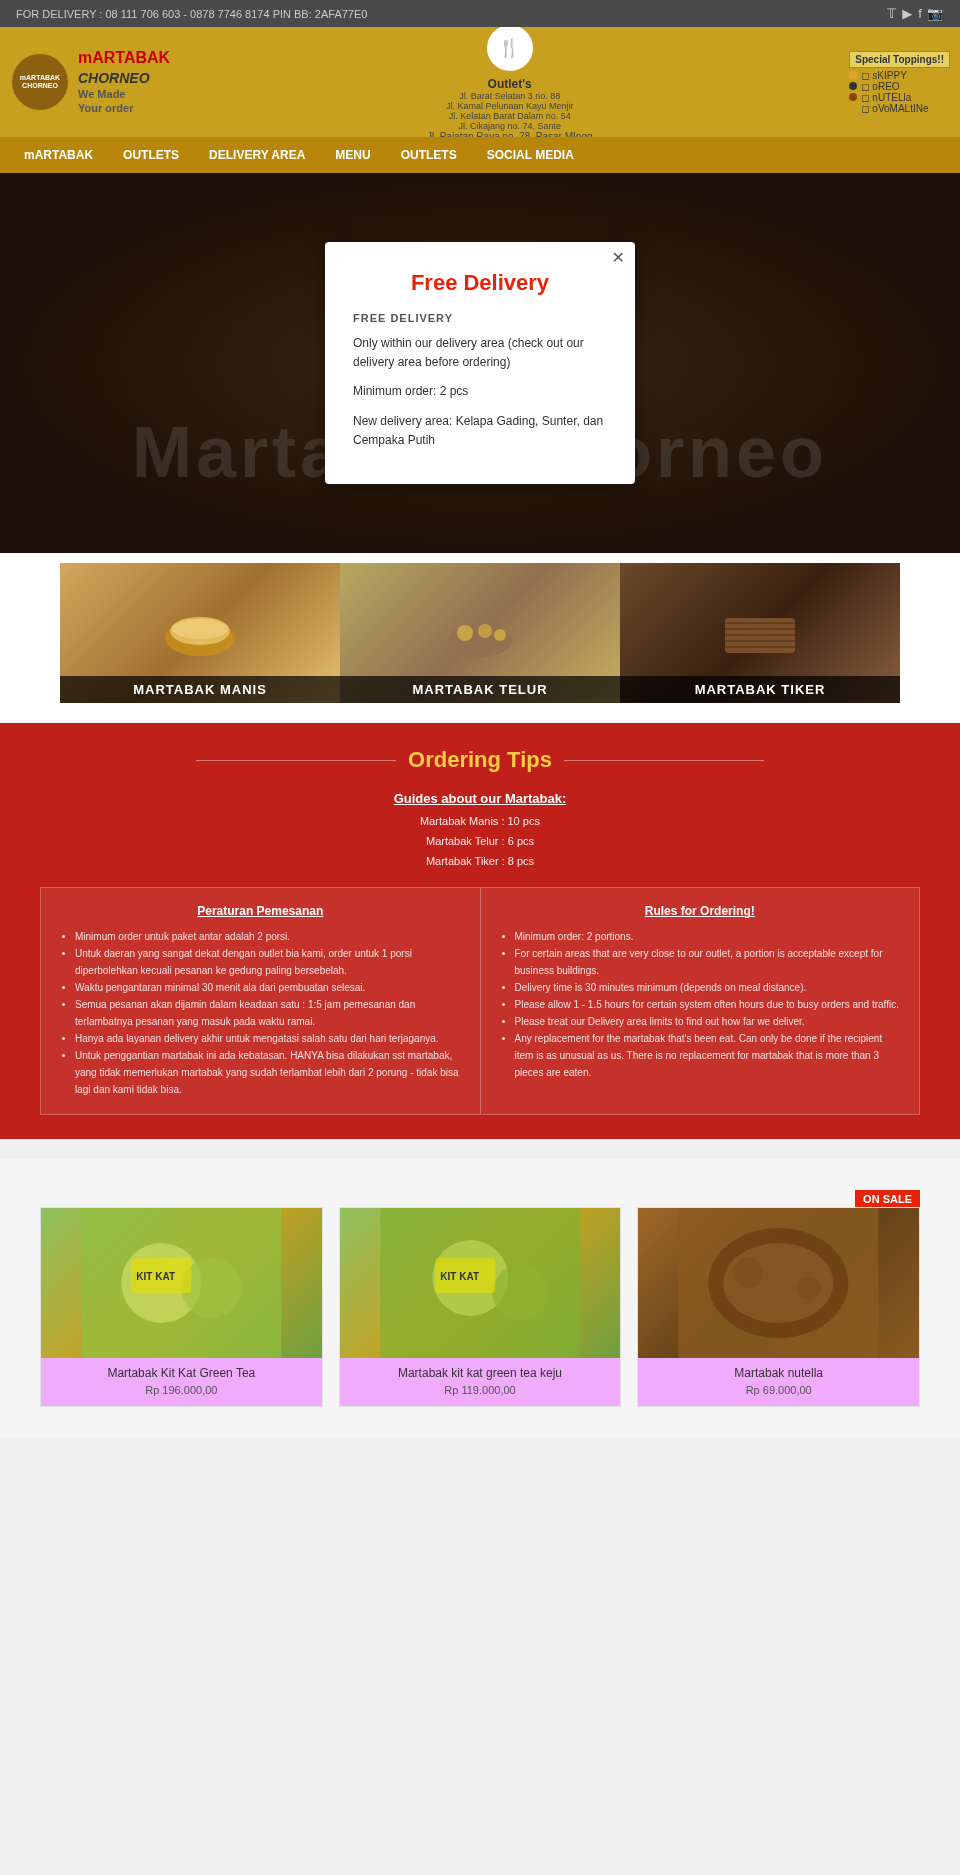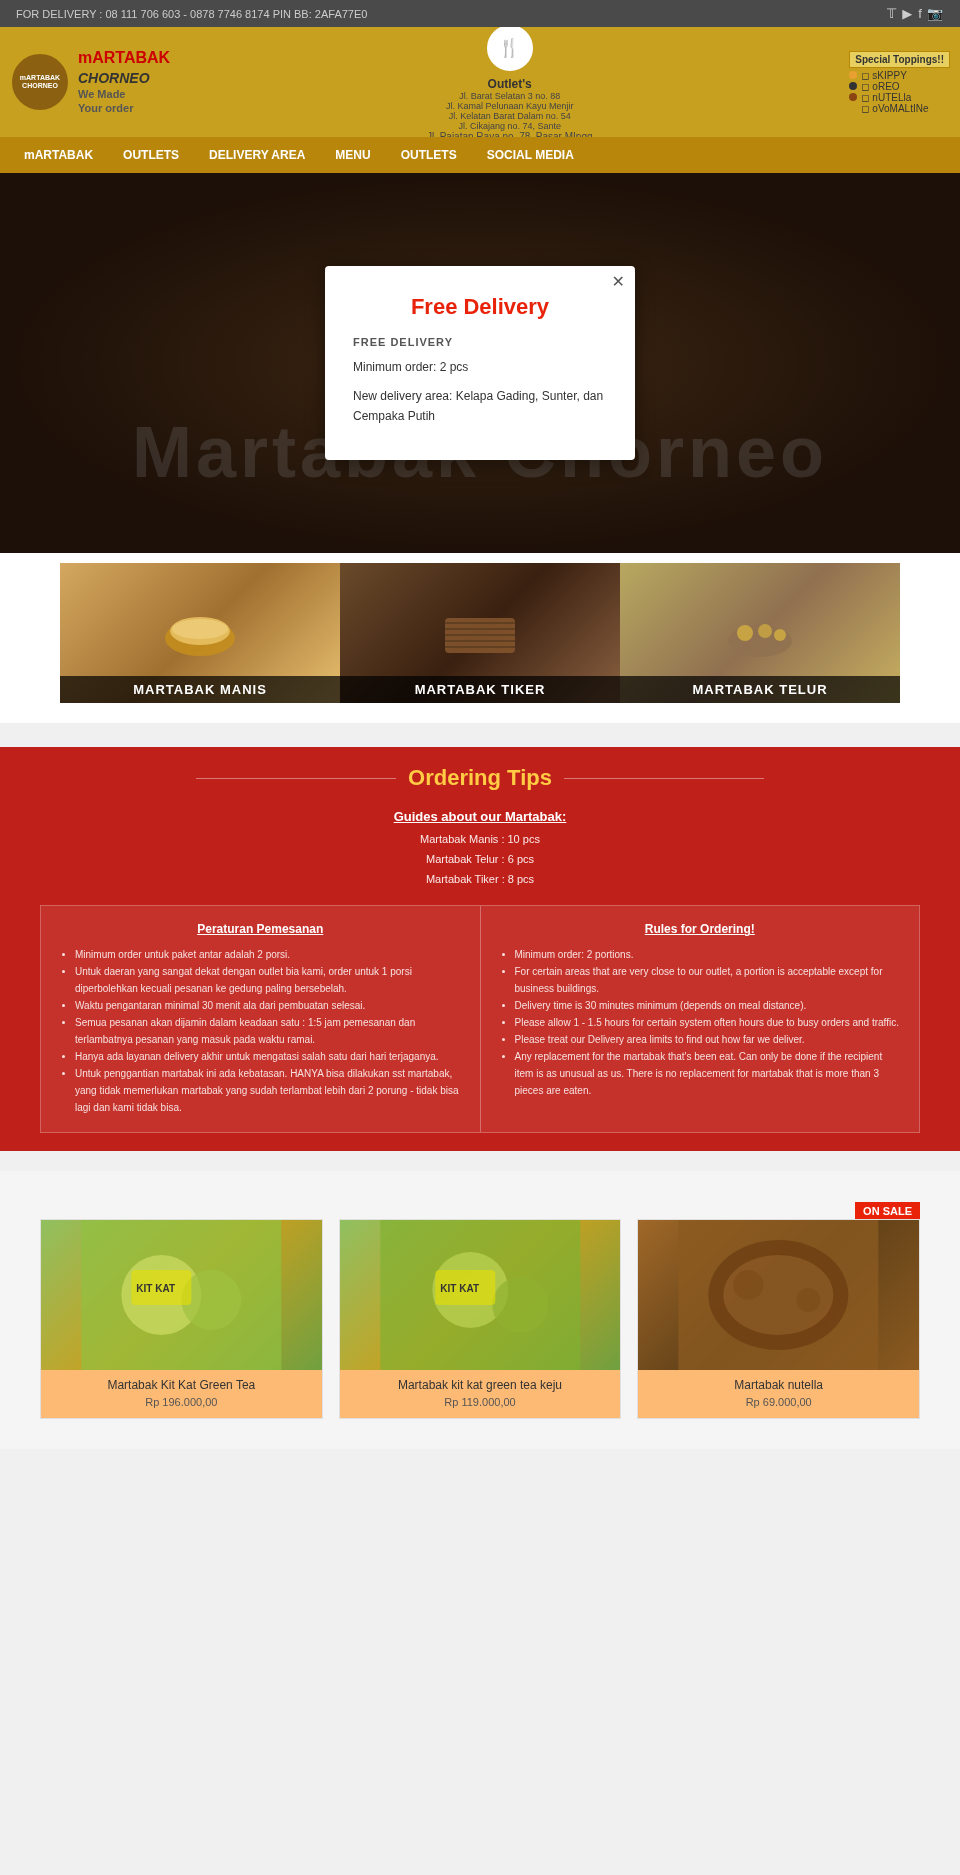--- a/index.html
+++ b/index.html
@@ -221,23 +221,22 @@
       padding: 6px 20px;
       width: 100%;
       position: absolute;
       bottom: 0;
       text-align: center;
     }
 
     
     .ordering-tips {
       background: #c0201a;
-      padding: 18px 40px;
-      color: #fff;
-      margin-top: 24px;
+      padding: 24px 40px;
+      color: #fff;
     }
     .section-title-wrap {
       display: flex;
       align-items: center;
       justify-content: center;
       gap: 12px;
       margin-bottom: 18px;
     }
     .section-title-line {
       flex: 1;
@@ -322,21 +321,21 @@
       padding: 3px 8px;
       text-align: right;
       margin-bottom: 16px;
     }
     .toppings-grid {
       display: flex;
       gap: 16px;
     }
     .topping-card {
       flex: 1;
-      background: #fdba74;
+      background: #f0abfc;
       border: 1px solid #e0e0e0;
       text-align: center;
       padding-bottom: 10px;
     }
     .topping-card-img {
       width: 100%;
       height: 150px;
       background: #d4a050;
     }
     .topping-card-img-green { background: linear-gradient(135deg, #90c060 0%, #c8a020 50%, #70a040 100%); }
@@ -454,61 +453,62 @@
   <div class="hero-bg"></div>
   <div class="hero-title">
     <span>Martabak Chorneo</span>
   </div>
 
   <div class="modal-overlay">
     <div class="modal">
       <button class="modal-close">✕</button>
       <div class="modal-title">Free Delivery</div>
       <div class="modal-subtitle">FREE DELIVERY</div>
+      <div class="modal-text" id="mp1">Only within our delivery area (check out our delivery area before ordering)</div>
       <div class="modal-text" id="mp2">Minimum order: 2 pcs</div>
       <div class="modal-text" id="mp4">New delivery area: Kelapa Gading, Sunter, dan Cempaka Putih</div>
     </div>
   </div>
 </div>
 
 <div class="products-section">
   <div class="products-grid">
     <div class="product-card">
       <div class="product-img-placeholder" style="background: linear-gradient(135deg, #d4a860 0%, #a07030 50%, #e8c070 100%);">
         <svg width="80" height="60" viewBox="0 0 80 60">
             <ellipse cx="40" cy="35" rx="35" ry="18" fill="#c8901a" opacity="0.8"></ellipse>
             <ellipse cx="40" cy="28" rx="30" ry="14" fill="#e8c060" opacity="0.9"></ellipse>
             <ellipse cx="40" cy="26" rx="28" ry="10" fill="#f0d080" opacity="0.7"></ellipse>
           </svg>
       </div>
       <div class="product-label" id="pl1">MARTABAK MANIS</div>
+    </div>
+    <div class="product-card">
+      <div class="product-img-placeholder" style="background: linear-gradient(135deg, #b8a860 0%, #907050 50%, #c8b060 100%);">
+        <svg width="80" height="60" viewBox="0 0 80 60">
+            <ellipse cx="40" cy="38" rx="32" ry="16" fill="#907050" opacity="0.8"></ellipse>
+            <circle cx="25" cy="30" r="8" fill="#d4b040" opacity="0.8"></circle>
+            <circle cx="45" cy="28" r="7" fill="#d4b040" opacity="0.7"></circle>
+            <circle cx="60" cy="32" r="6" fill="#d4b040" opacity="0.8"></circle>
+          </svg>
+      </div>
+      <div class="product-label" id="pl2">MARTABAK TELUR</div>
     </div>
     <div class="product-card">
       <div class="product-img-placeholder" style="background: linear-gradient(135deg, #6a4a2a 0%, #3a2010 50%, #8a6040 100%);">
         <svg width="80" height="60" viewBox="0 0 80 60">
             <rect x="5" y="15" width="70" height="35" rx="4" fill="#8b5a30" opacity="0.8"></rect>
             <line x1="5" y1="20" x2="75" y2="20" stroke="#604020" stroke-width="2"></line>
             <line x1="5" y1="26" x2="75" y2="26" stroke="#604020" stroke-width="2"></line>
             <line x1="5" y1="32" x2="75" y2="32" stroke="#604020" stroke-width="2"></line>
             <line x1="5" y1="38" x2="75" y2="38" stroke="#604020" stroke-width="2"></line>
             <line x1="5" y1="44" x2="75" y2="44" stroke="#604020" stroke-width="2"></line>
           </svg>
       </div>
       <div class="product-label" id="pl3">MARTABAK TIKER</div>
-    </div>
-    <div class="product-card">
-      <div class="product-img-placeholder" style="background: linear-gradient(135deg, #b8a860 0%, #907050 50%, #c8b060 100%);">
-        <svg width="80" height="60" viewBox="0 0 80 60">
-            <ellipse cx="40" cy="38" rx="32" ry="16" fill="#907050" opacity="0.8"></ellipse>
-            <circle cx="25" cy="30" r="8" fill="#d4b040" opacity="0.8"></circle>
-            <circle cx="45" cy="28" r="7" fill="#d4b040" opacity="0.7"></circle>
-            <circle cx="60" cy="32" r="6" fill="#d4b040" opacity="0.8"></circle>
-          </svg>
-      </div>
-      <div class="product-label" id="pl2">MARTABAK TELUR</div>
     </div>
   </div>
 </div>
 
 <div class="ordering-tips">
   <div class="section-title-wrap">
     <div class="section-title-line"></div>
     <div class="section-title">Ordering Tips</div>
     <div class="section-title-line"></div>
   </div>

